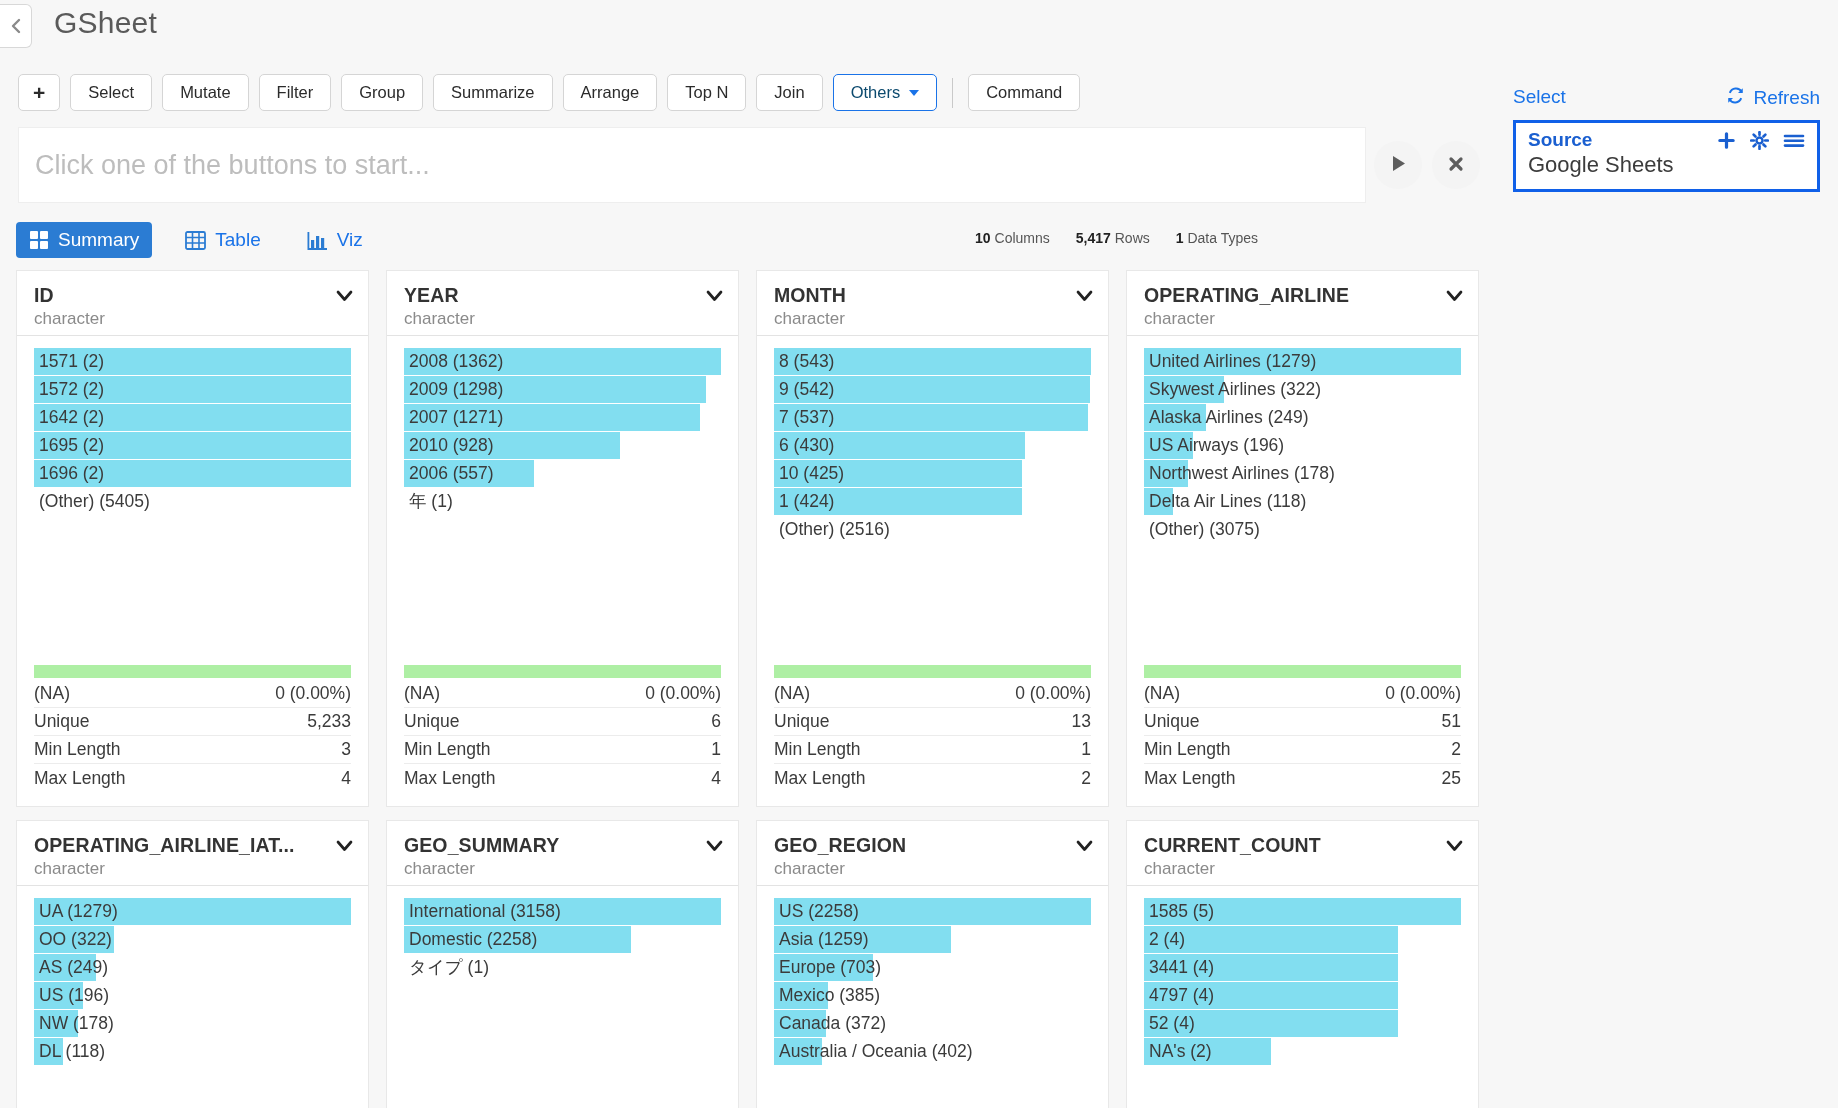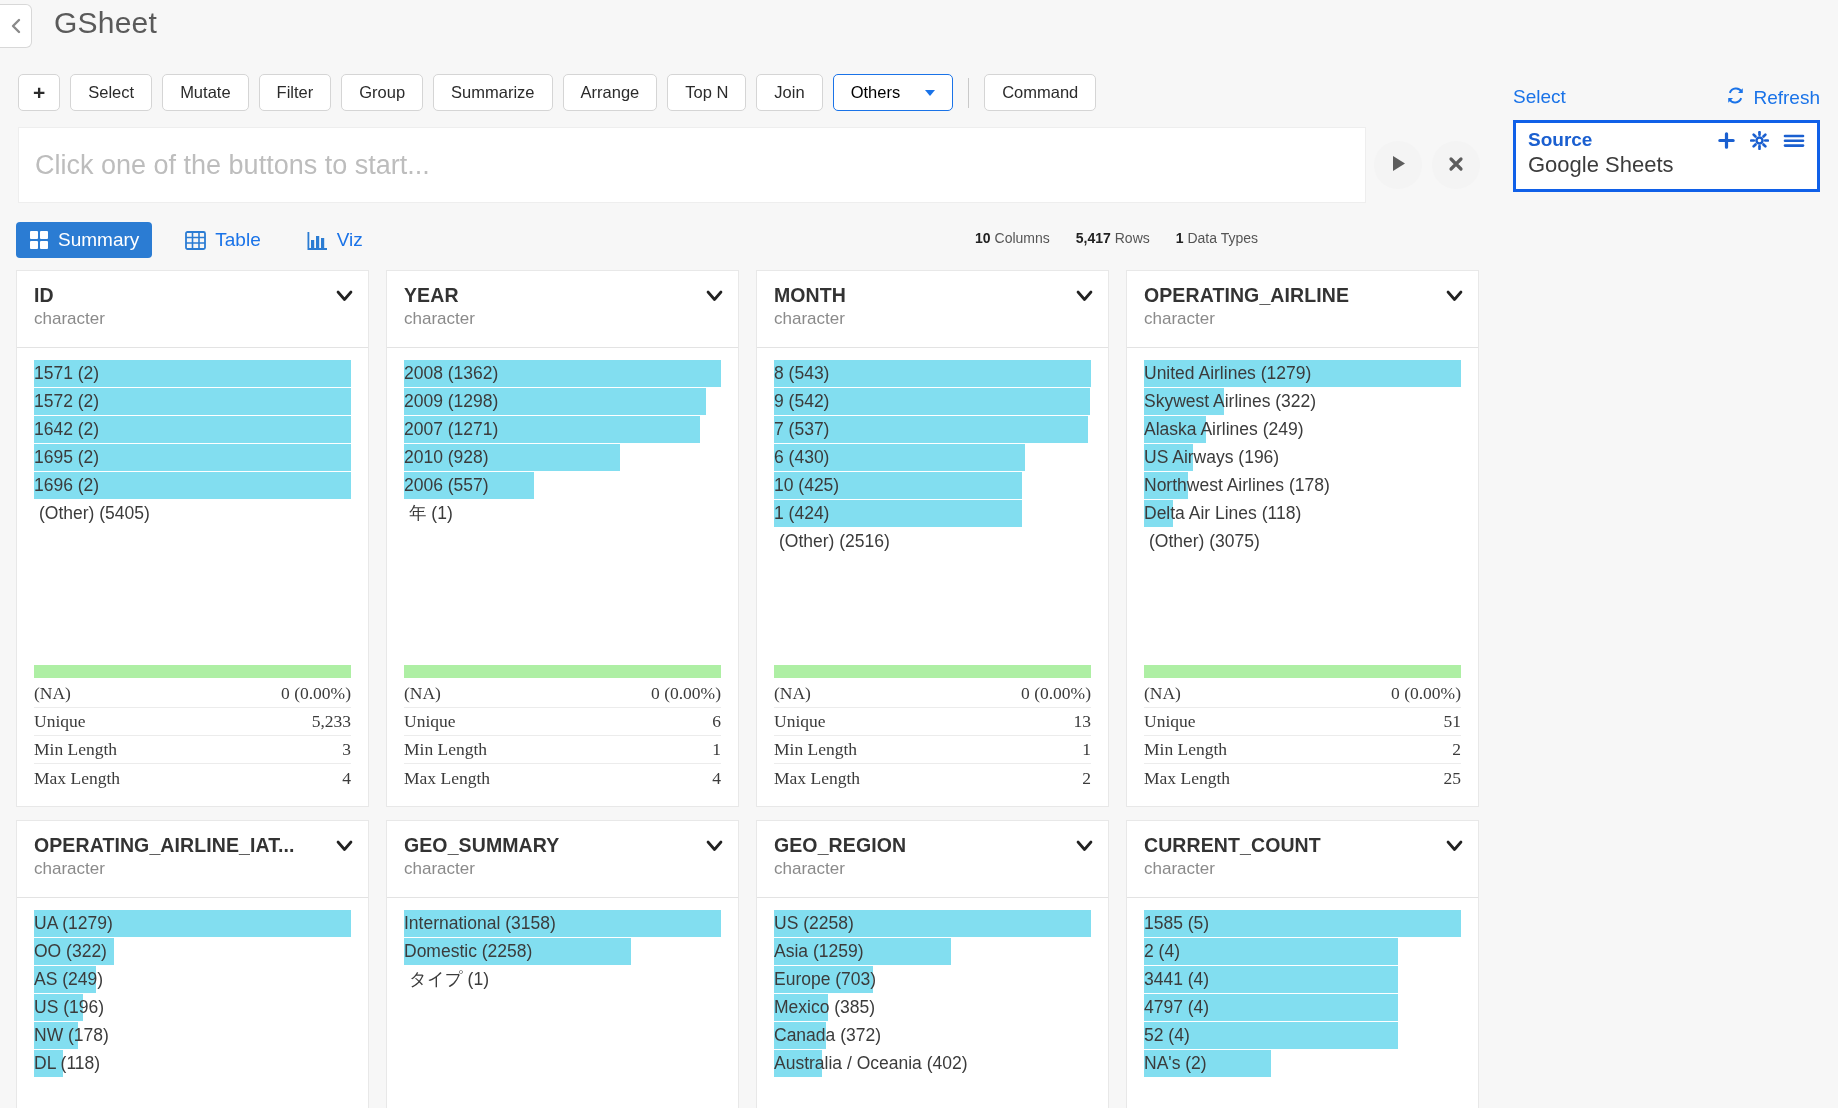--- a/index.html
+++ b/index.html
@@ -33,21 +33,21 @@
   .toolbar { position: absolute; left: 18px; top: 74px; display: flex; align-items: center; gap: 10px; }
   .tb-btn {
     height: 37px; padding: 0 17px;
     background: #fff; border: 1px solid #d5d5d5; border-radius: 5px;
     font-size: 16.5px; color: #2b2b2b;
     display: flex; align-items: center; justify-content: center;
     cursor: pointer; white-space: nowrap;
     font-family: "Liberation Sans", sans-serif;
   }
   .tb-btn.plus { padding: 0 14px; font-size: 21px; font-weight: 700; }
-  .tb-btn.accent { color: #000000; border-color: #1a73e8; gap: 16px; }
+  .tb-btn.accent { color: #0c4a6e; border-color: #1a73e8; }
   .tb-btn .caret {
     display: inline-block; margin-left: 9px;
     border-left: 5px solid transparent; border-right: 5px solid transparent;
     border-top: 6px solid #1a73e8;
   }
   .tb-sep { width: 1px; height: 30px; background: #c9c9c9; margin: 0 5px; }
 
   
   .querybar {
     position: absolute; left: 18px; top: 127px;
@@ -114,39 +114,39 @@
     width: 1480px;
     display: grid;
     grid-template-columns: repeat(4, 353px);
     gap: 13px 17px;
   }
   .card {
     background: #fff; border: 1px solid #e8e8e8;
     height: 537px; overflow: hidden;
     display: flex; flex-direction: column;
   }
-  .card-head { padding: 13px 17px 18px 17px; border-bottom: 1px solid #e3e3e3; position: relative; }
+  .card-head { padding: 13px 17px 6px 17px; border-bottom: 1px solid #e3e3e3; position: relative; }
   .card-title { font-size: 19.5px; font-weight: 700; color: #333; letter-spacing:.1px; padding-right: 30px;
                 white-space: nowrap; overflow: hidden; }
   .card-type { font-size: 17px; color: #8a8a8a; margin-top: 2px; }
   .card-chev { position: absolute; right: 15px; top: 17px; cursor: pointer; }
 
   .card-body { padding: 12px 17px 0 17px; flex: 0 0 auto; height: 238px; }
   .lvl-row { height: 28px; position: relative; margin-bottom: 0px; }
   .lvl-bar {
     position: absolute; left: 0; top: 0; height: 27px;
     background: #82DEF0; 
   }
   .lvl-label {
     position: relative; z-index: 2; line-height: 27px;
-    font-size: 17.5px; color: #3b3b3b; white-space: nowrap;
+    font-size: 17.5px; color: #3b3b3b; padding-left: 5px; white-space: nowrap;
   }
   .lvl-row.other .lvl-label { padding-left: 5px; }
 
-  .card-stats { padding: 0 17px 14px 17px; margin-top: auto; font-family: Liberation Serif, serif; }
+  .card-stats { padding: 0 17px 14px 17px; margin-top: auto; }
   .na-bar { height: 13px; background: #AEEFA4; margin-bottom: 2px; }
   .stat-row {
     display: flex; justify-content: space-between; align-items: center;
     height: 28px; font-size: 17.5px; color: #3b3b3b;
     border-bottom: 1px solid #ececec;
   }
   .stat-row:last-child { border-bottom: none; }
 </style>
 </head>
 <body>

